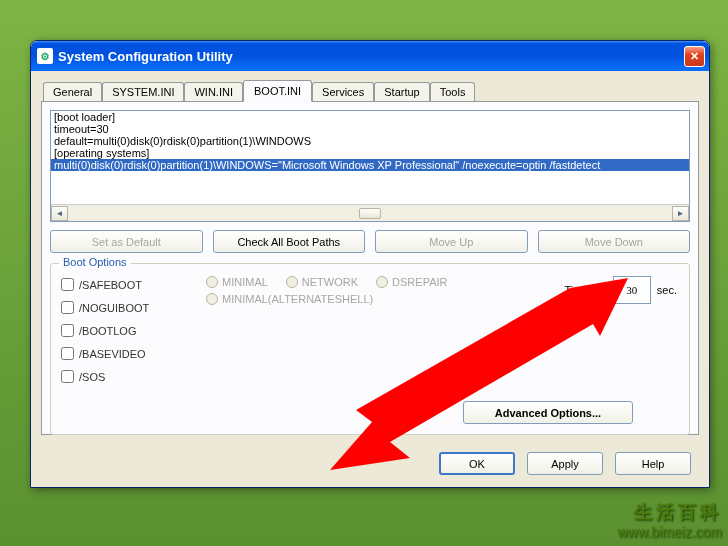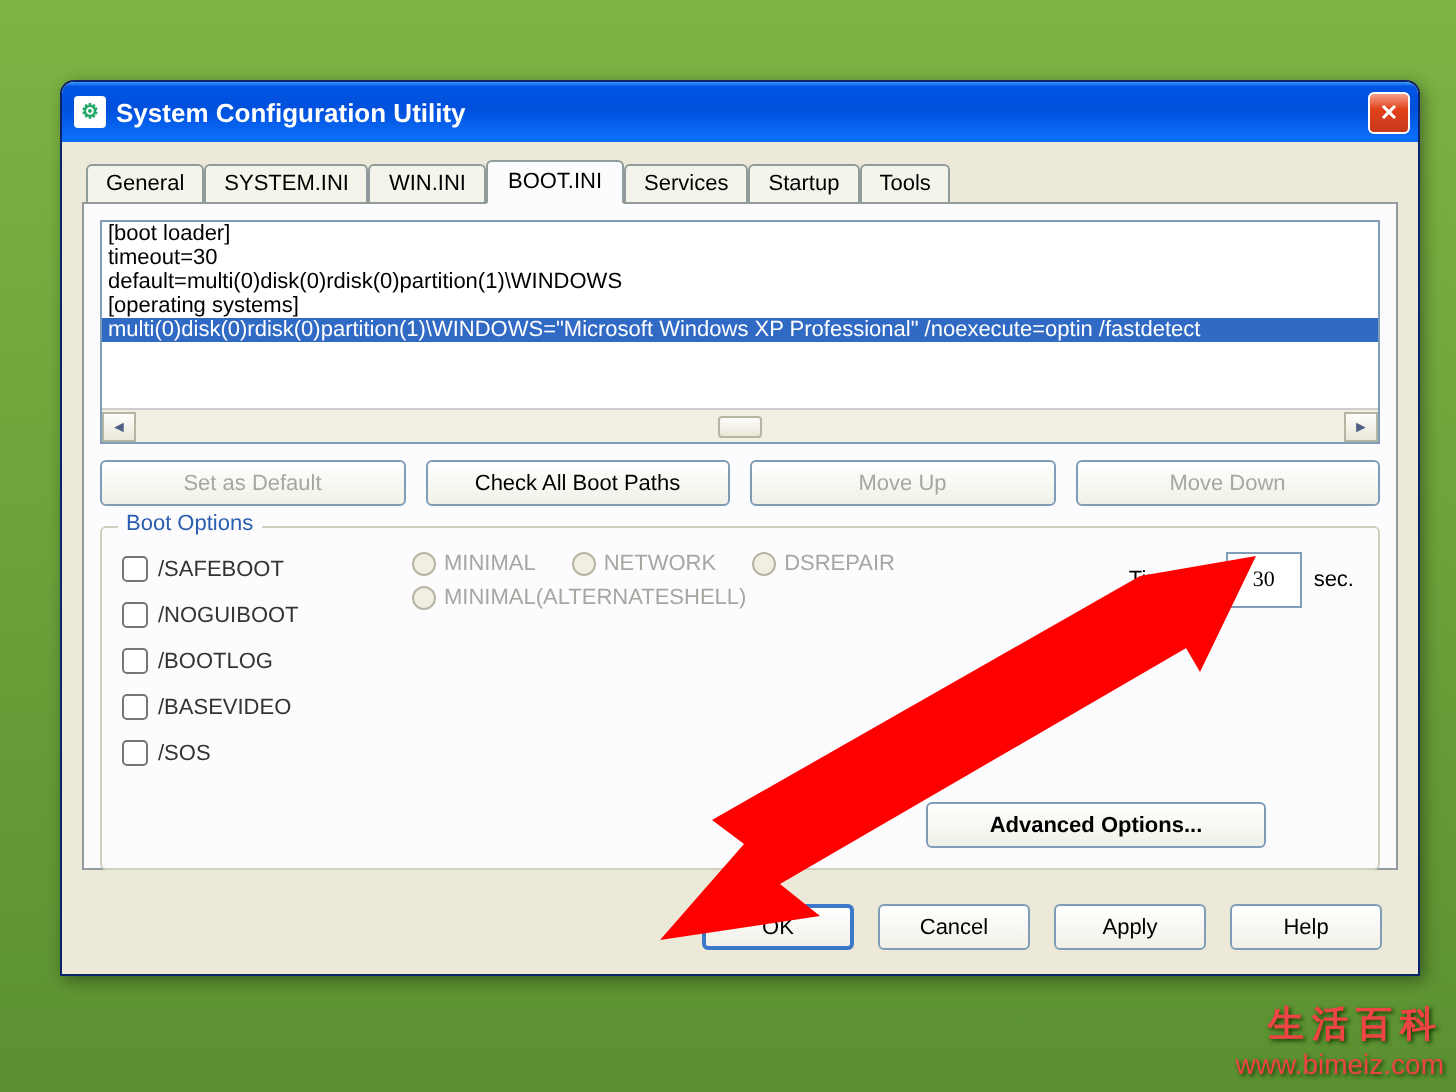--- a/index.html
+++ b/index.html
@@ -177,21 +177,21 @@
   .bottom-btns .xpbutton { width:76px; }
   .bottom-btns .xpbutton.default {
     border:2px solid #3d77c7;
   }
 
   
   .arrow-ann { position:absolute; left:290px; top:270px; pointer-events:none; }
 
   .watermark {
     position:absolute; right:6px; bottom:6px;
-    color:#ef4444; font-size:14px; text-align:right;
+    color:#4d7c0f; font-size:14px; text-align:right;
     text-shadow:1px 1px 2px #143700;
     pointer-events:none;
   }
   .watermark .cn { font-size:18px; font-weight:bold; letter-spacing:4px; }
 </style>
 </head>
 <body>
 
 <div class="window">
   <div class="titlebar">
@@ -296,21 +296,20 @@
 
         <div class="advanced-wrap">
           <button class="xpbutton">Advanced Options...</button>
         </div>
       </div>
 
     </div>
 
     <div class="bottom-btns">
       <button class="xpbutton default">OK</button>
-      <button class="xpbutton">Cancel</button>
       <button class="xpbutton">Apply</button>
       <button class="xpbutton">Help</button>
     </div>
 
   </div>
 </div>
 
 <svg class="arrow-ann" width="340" height="230">
   <defs>
     <marker id="ah" markerWidth="1" markerHeight="1" refX="0" refY="0"></marker>

